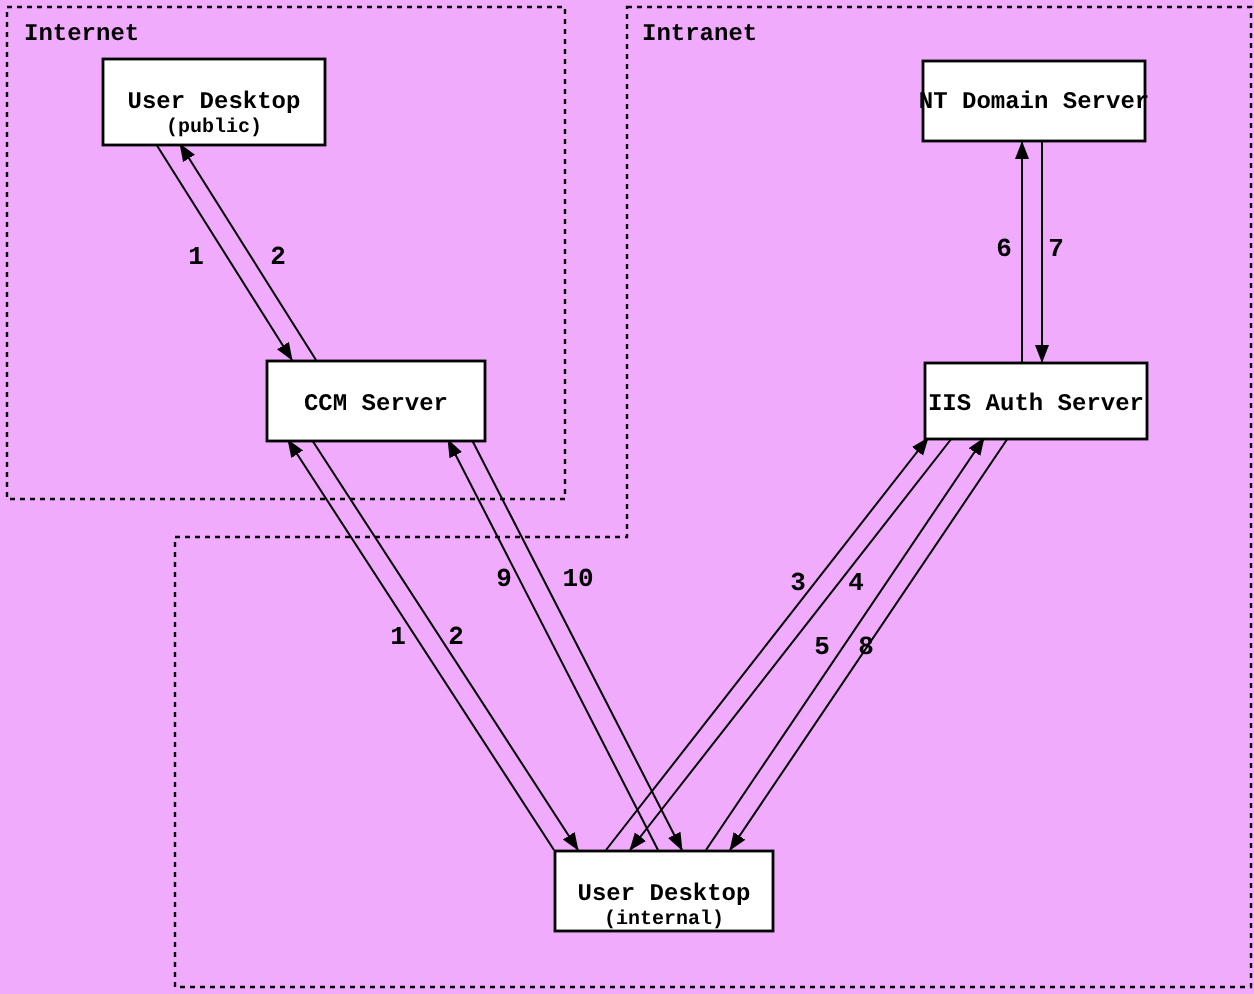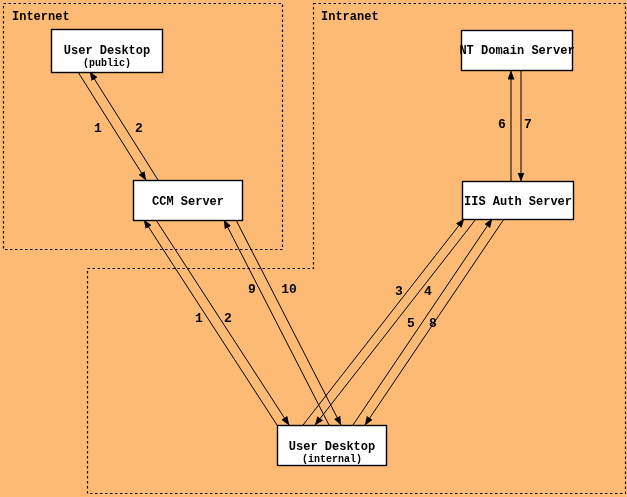--- a/index.html
+++ b/index.html
@@ -4,21 +4,21 @@
 <style>
   html, body {
     margin: 0;
     padding: 0;
     background: #ffffff;
   }
   .page {
     position: relative;
     width: 627px;
     height: 497px;
-    background: #fdba74;
+    background: #f0abfc;
     font-family: "Liberation Mono", "DejaVu Sans Mono", monospace;
   }
   svg { display: block; }
   .zone-border {
     fill: none;
     stroke: #000000;
     stroke-width: 1.2;
     stroke-dasharray: 2.5 2.5;
   }
   .zone-label {

